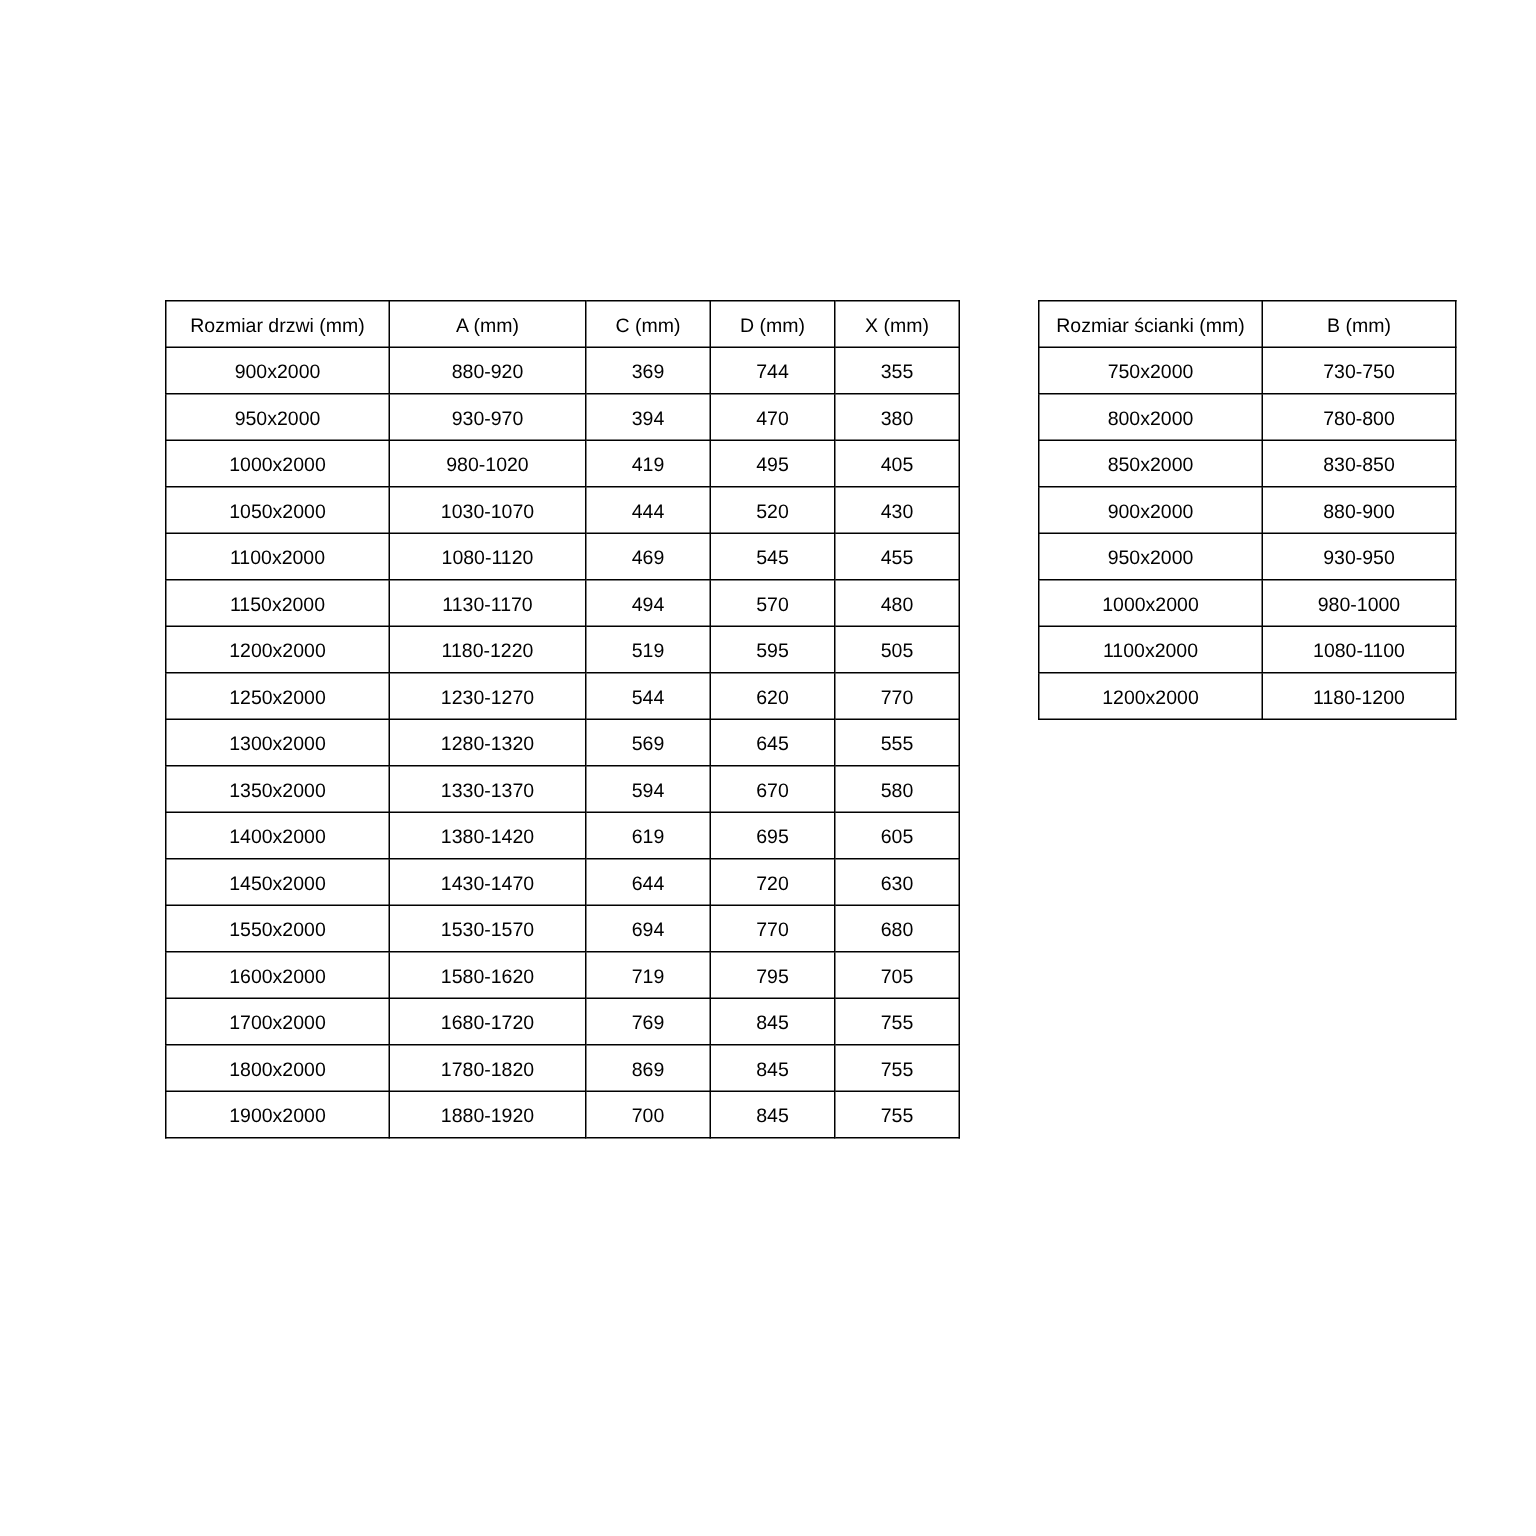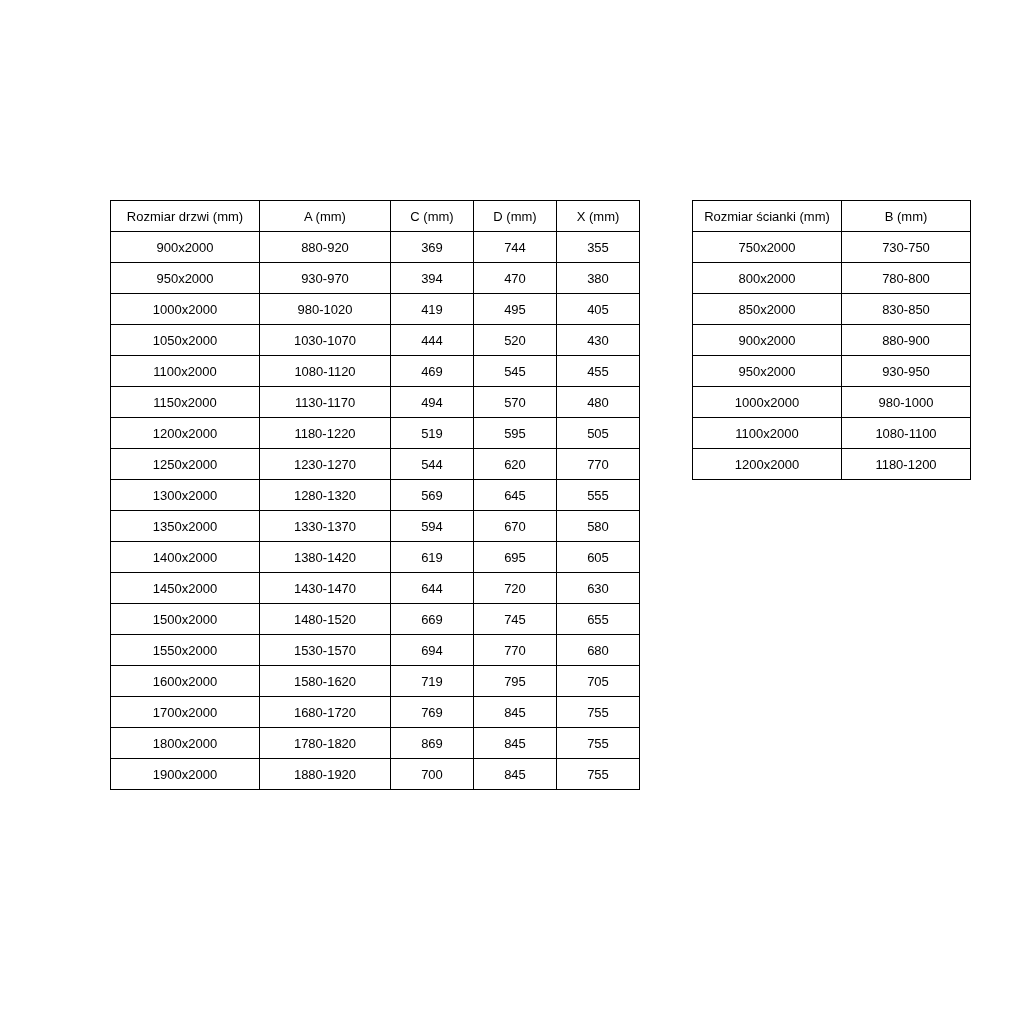--- a/index.html
+++ b/index.html
@@ -151,27 +151,20 @@
           <td>605</td>
         </tr>
         <tr>
           <td>1450x2000</td>
           <td>1430-1470</td>
           <td>644</td>
           <td>720</td>
           <td>630</td>
         </tr>
         <tr>
-          <td>1500x2000</td>
-          <td>1480-1520</td>
-          <td>669</td>
-          <td>745</td>
-          <td>655</td>
-        </tr>
-        <tr>
           <td>1550x2000</td>
           <td>1530-1570</td>
           <td>694</td>
           <td>770</td>
           <td>680</td>
         </tr>
         <tr>
           <td>1600x2000</td>
           <td>1580-1620</td>
           <td>719</td>

